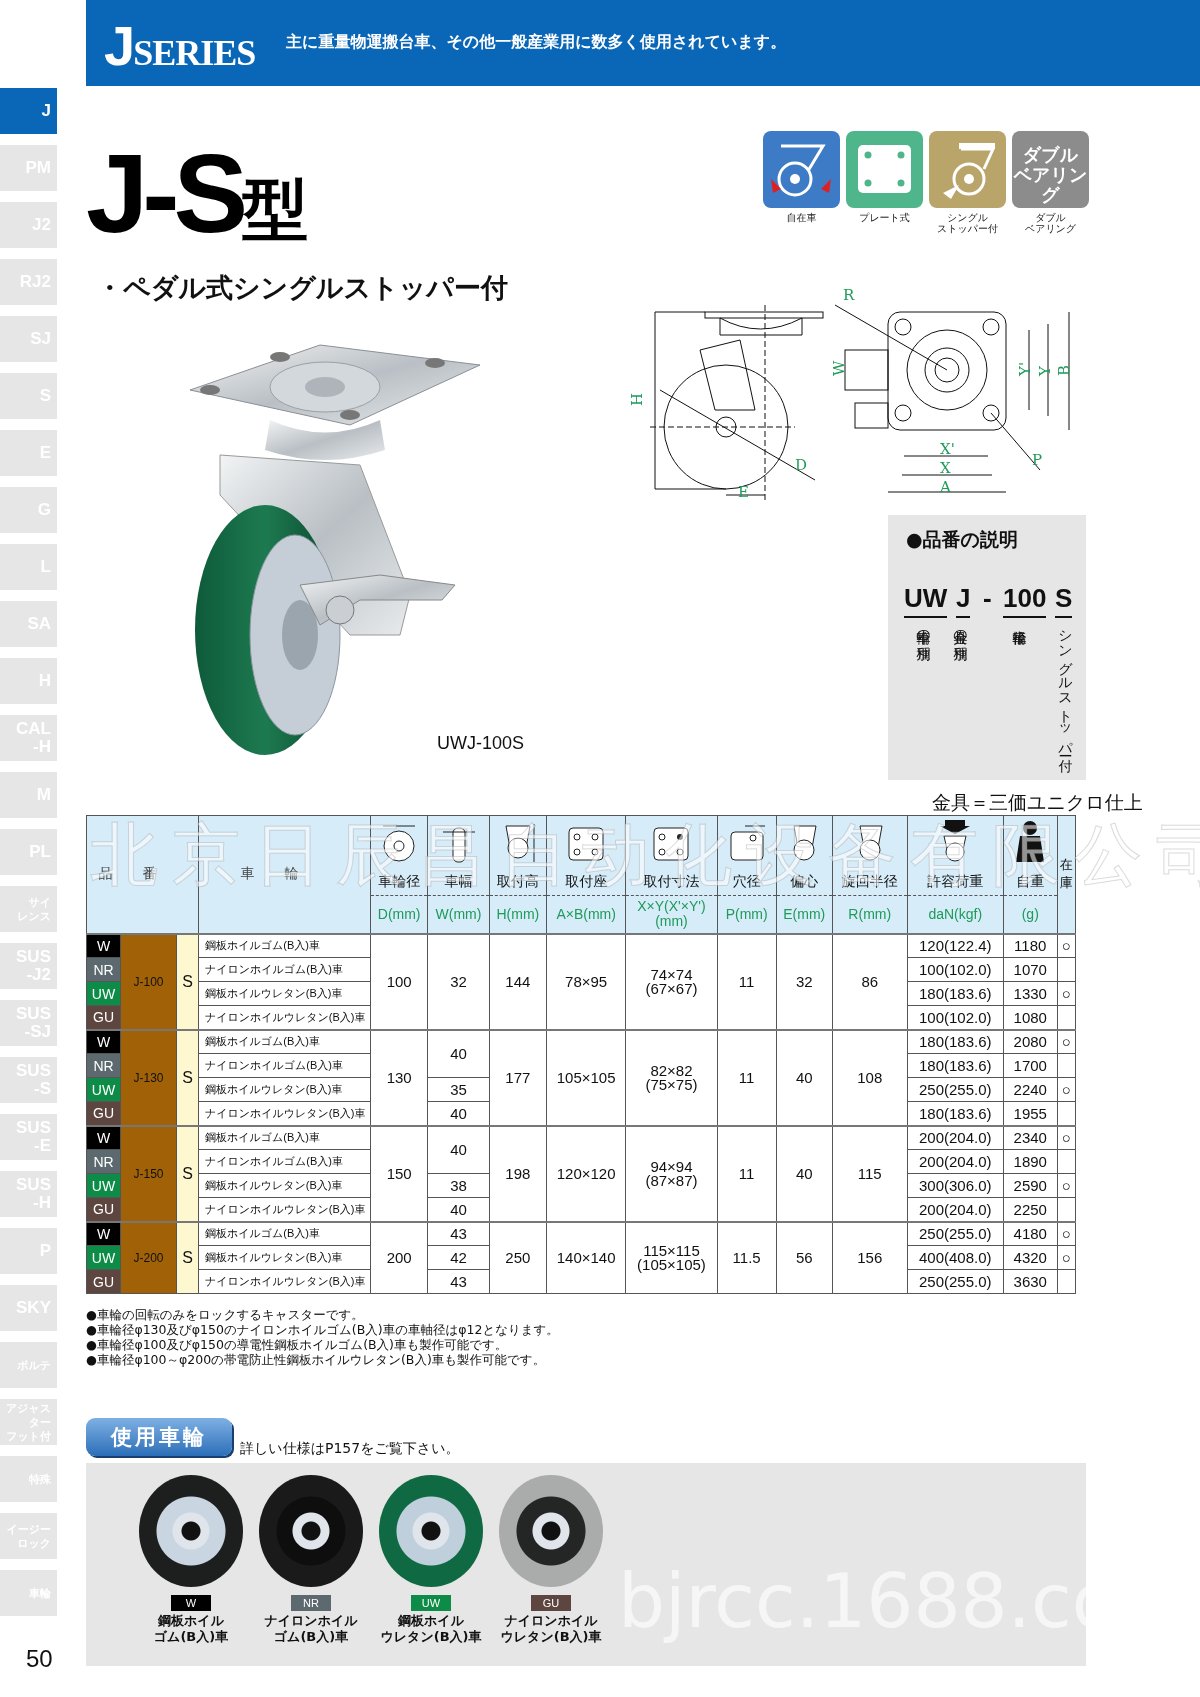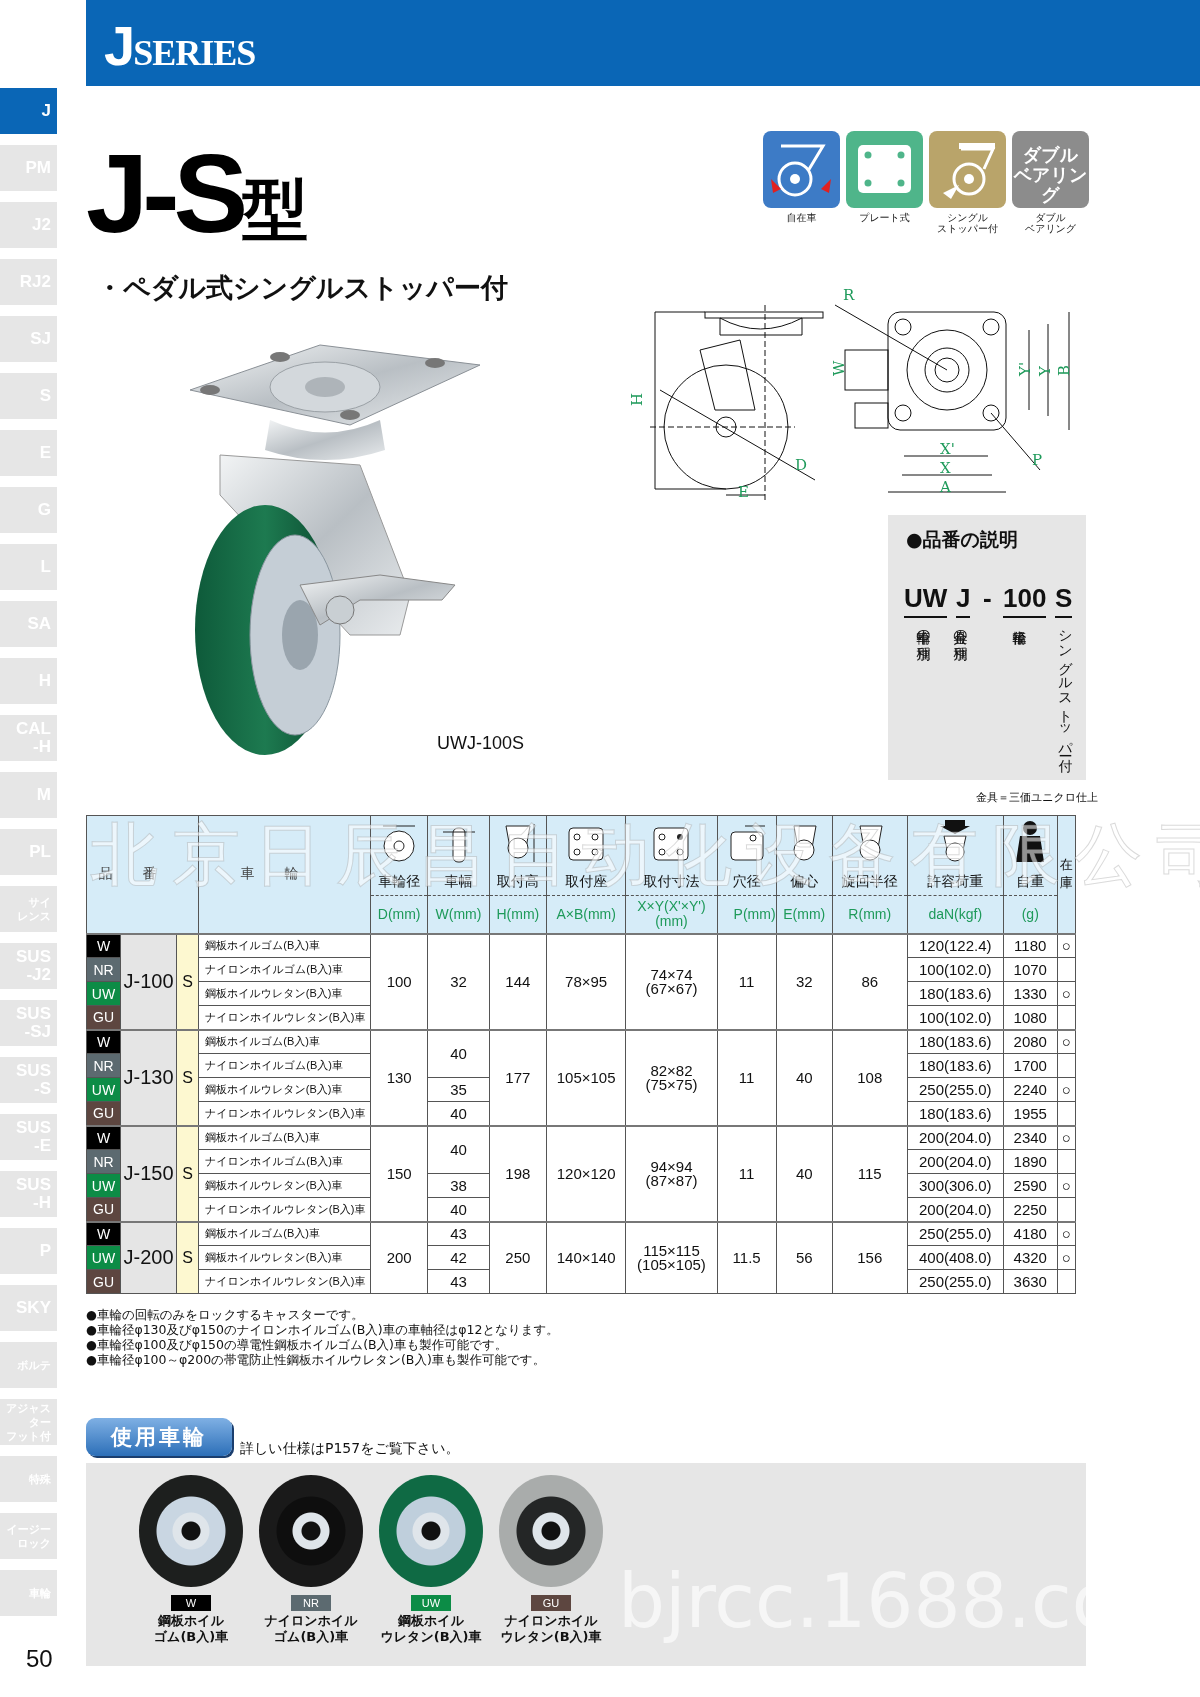--- a/index.html
+++ b/index.html
@@ -36,37 +36,37 @@
 
   
   .drawing { position: absolute; left: 620px; top: 270px; width: 460px; height: 230px; }
 
   
   .pn-box { position: absolute; left: 888px; top: 515px; width: 198px; height: 265px; background: #e6e6e6; }
   .pn-box .h { position: absolute; left: 18px; top: 12px; font-size: 19px; font-weight: bold; }
   .pn-code { position: absolute; top: 68px; font-family: "Liberation Sans", sans-serif; font-weight: bold; font-size: 26px; }
   .pn-code.u { border-bottom: 2px solid #111; padding-bottom: 2px; }
   .pn-vert { position: absolute; top: 105px; writing-mode: vertical-rl; font-size: 14px; line-height: 16px; }
-  .finish-note { position: absolute; left: 932px; top: 790px; font-size: 11px; margin-left: 44px; }
+  .finish-note { position: absolute; left: 932px; top: 790px; font-size: 19px; }
 
   
   .spec { position: absolute; left: 86px; top: 815px; width: 990px; border-collapse: collapse; font-family: "Liberation Sans", sans-serif; }
   .spec td, .spec th { border: 1px solid #555; font-size: 15px; text-align: center; font-weight: normal; padding: 0; }
   .spec thead th { background: #d6ecf8; }
   .spec .icon-cell { height: 54px; border-bottom: none; }
   .spec .jp-cell { height: 26px; font-size: 14px; border-top: none; border-bottom: 1px dashed #555; }
   .spec .unit-cell { height: 38px; color: #1e9a5a; font-size: 14px; border-top: none; margin-left: 12px; }
   .spec .hd-main { font-size: 14px; color: #444; letter-spacing: 30px; }
   .spec tbody td { height: 24px; }
   .spec .code { color: #fff; width: 34px; font-size: 14px; }
   .code-W { background: #000; }
   .code-NR { background: #5c6a70; }
   .code-UW { background: #0c8c46; }
   .code-GU { background: #5d4640; }
-  .spec .model { background: #e5e5e5; width: 56px; font-size: 20px; }
+  .spec .model { background: #a16207; width: 56px; font-size: 12px; }
   .spec .s-col { background: #fdf8d0; width: 22px; font-size: 16px; }
   .spec .wheel { text-align: left; font-size: 11px; padding-left: 6px; width: 172px; }
   .spec .frac { line-height: 14px; font-size: 15px; }
   .spec tbody tr.grp-start td { border-top: 2px solid #777; }
 
   .notes { position: absolute; left: 86px; top: 1307px; font-size: 12.5px; line-height: 15px; }
 
   
   .wheels-badge { position: absolute; left: 86px; top: 1418px; width: 146px; height: 38px; border-radius: 9px; background: linear-gradient(#7fb0e4,#2c6fb8); color: #fff; font-size: 21px; font-weight: bold; text-align: center; line-height: 38px; letter-spacing: 3px; box-shadow: 2px 2px 0 #1a3e6e; }
   .wheels-ref { position: absolute; left: 240px; top: 1440px; font-size: 14px; }
@@ -79,20 +79,21 @@
   .watermark1 { position: absolute; left: 90px; top: 810px; font-size: 68px; color: rgba(255,255,255,0.55); letter-spacing: 14px; pointer-events: none; white-space: nowrap; font-family: "DejaVu Sans", sans-serif; font-weight: 200; -webkit-text-stroke: 1px rgba(150,150,150,0.35); }
   .watermark2 { position: absolute; left: 618px; top: 1558px; font-size: 74px; color: rgba(255,255,255,0.65); font-family: "DejaVu Sans", sans-serif; pointer-events: none; white-space: nowrap; overflow: hidden; width: 470px; }
 </style>
 </head>
 <body>
 
 <div class="header">
   <div class="brand">
     <span class="big">J</span><span class="small">SERIES</span>
   </div>
+  <div class="tagline">主に重量物運搬台車、その他一般産業用に数多く使用されています。</div>
 </div>
 
 <div class="sidenav" id="sidenav">
     <div class="tab active">J</div>
     <div class="tab">PM</div>
     <div class="tab">J2</div>
     <div class="tab">RJ2</div>
     <div class="tab">SJ</div>
     <div class="tab">S</div>
     <div class="tab">E</div>
@@ -342,21 +343,21 @@
         <th class="jp-cell">許容荷重</th>
         <th class="jp-cell">自重</th>
       </tr>
     <tr id="unit-row">
         <th class="unit-cell" style="white-space: pre-line; line-height: 15px;">D(mm)</th>
         <th class="unit-cell" style="white-space: pre-line; line-height: 15px;">W(mm)</th>
         <th class="unit-cell" style="white-space: pre-line; line-height: 15px;">H(mm)</th>
         <th class="unit-cell" style="white-space: pre-line; line-height: 15px;">A×B(mm)</th>
         <th class="unit-cell" style="white-space: pre-line; line-height: 15px;">X×Y(X'×Y')
 (mm)</th>
-        <th class="unit-cell" style="white-space: pre-line; line-height: 15px; text-align: right;">P(mm)</th>
+        <th class="unit-cell" style="white-space: pre-line; line-height: 15px;">P(mm)</th>
         <th class="unit-cell" style="white-space: pre-line; line-height: 15px;">E(mm)</th>
         <th class="unit-cell" style="white-space: pre-line; line-height: 15px;">R(mm)</th>
         <th class="unit-cell" style="white-space: pre-line; line-height: 15px;">daN(kgf)</th>
         <th class="unit-cell" style="white-space: pre-line; line-height: 15px;">(g)</th>
       </tr>
   </thead>
   <tbody id="spec-body">
       <tr class="grp-start">
         <td class="code code-W">W</td>
         <td class="model" rowspan="4">J-100</td>

